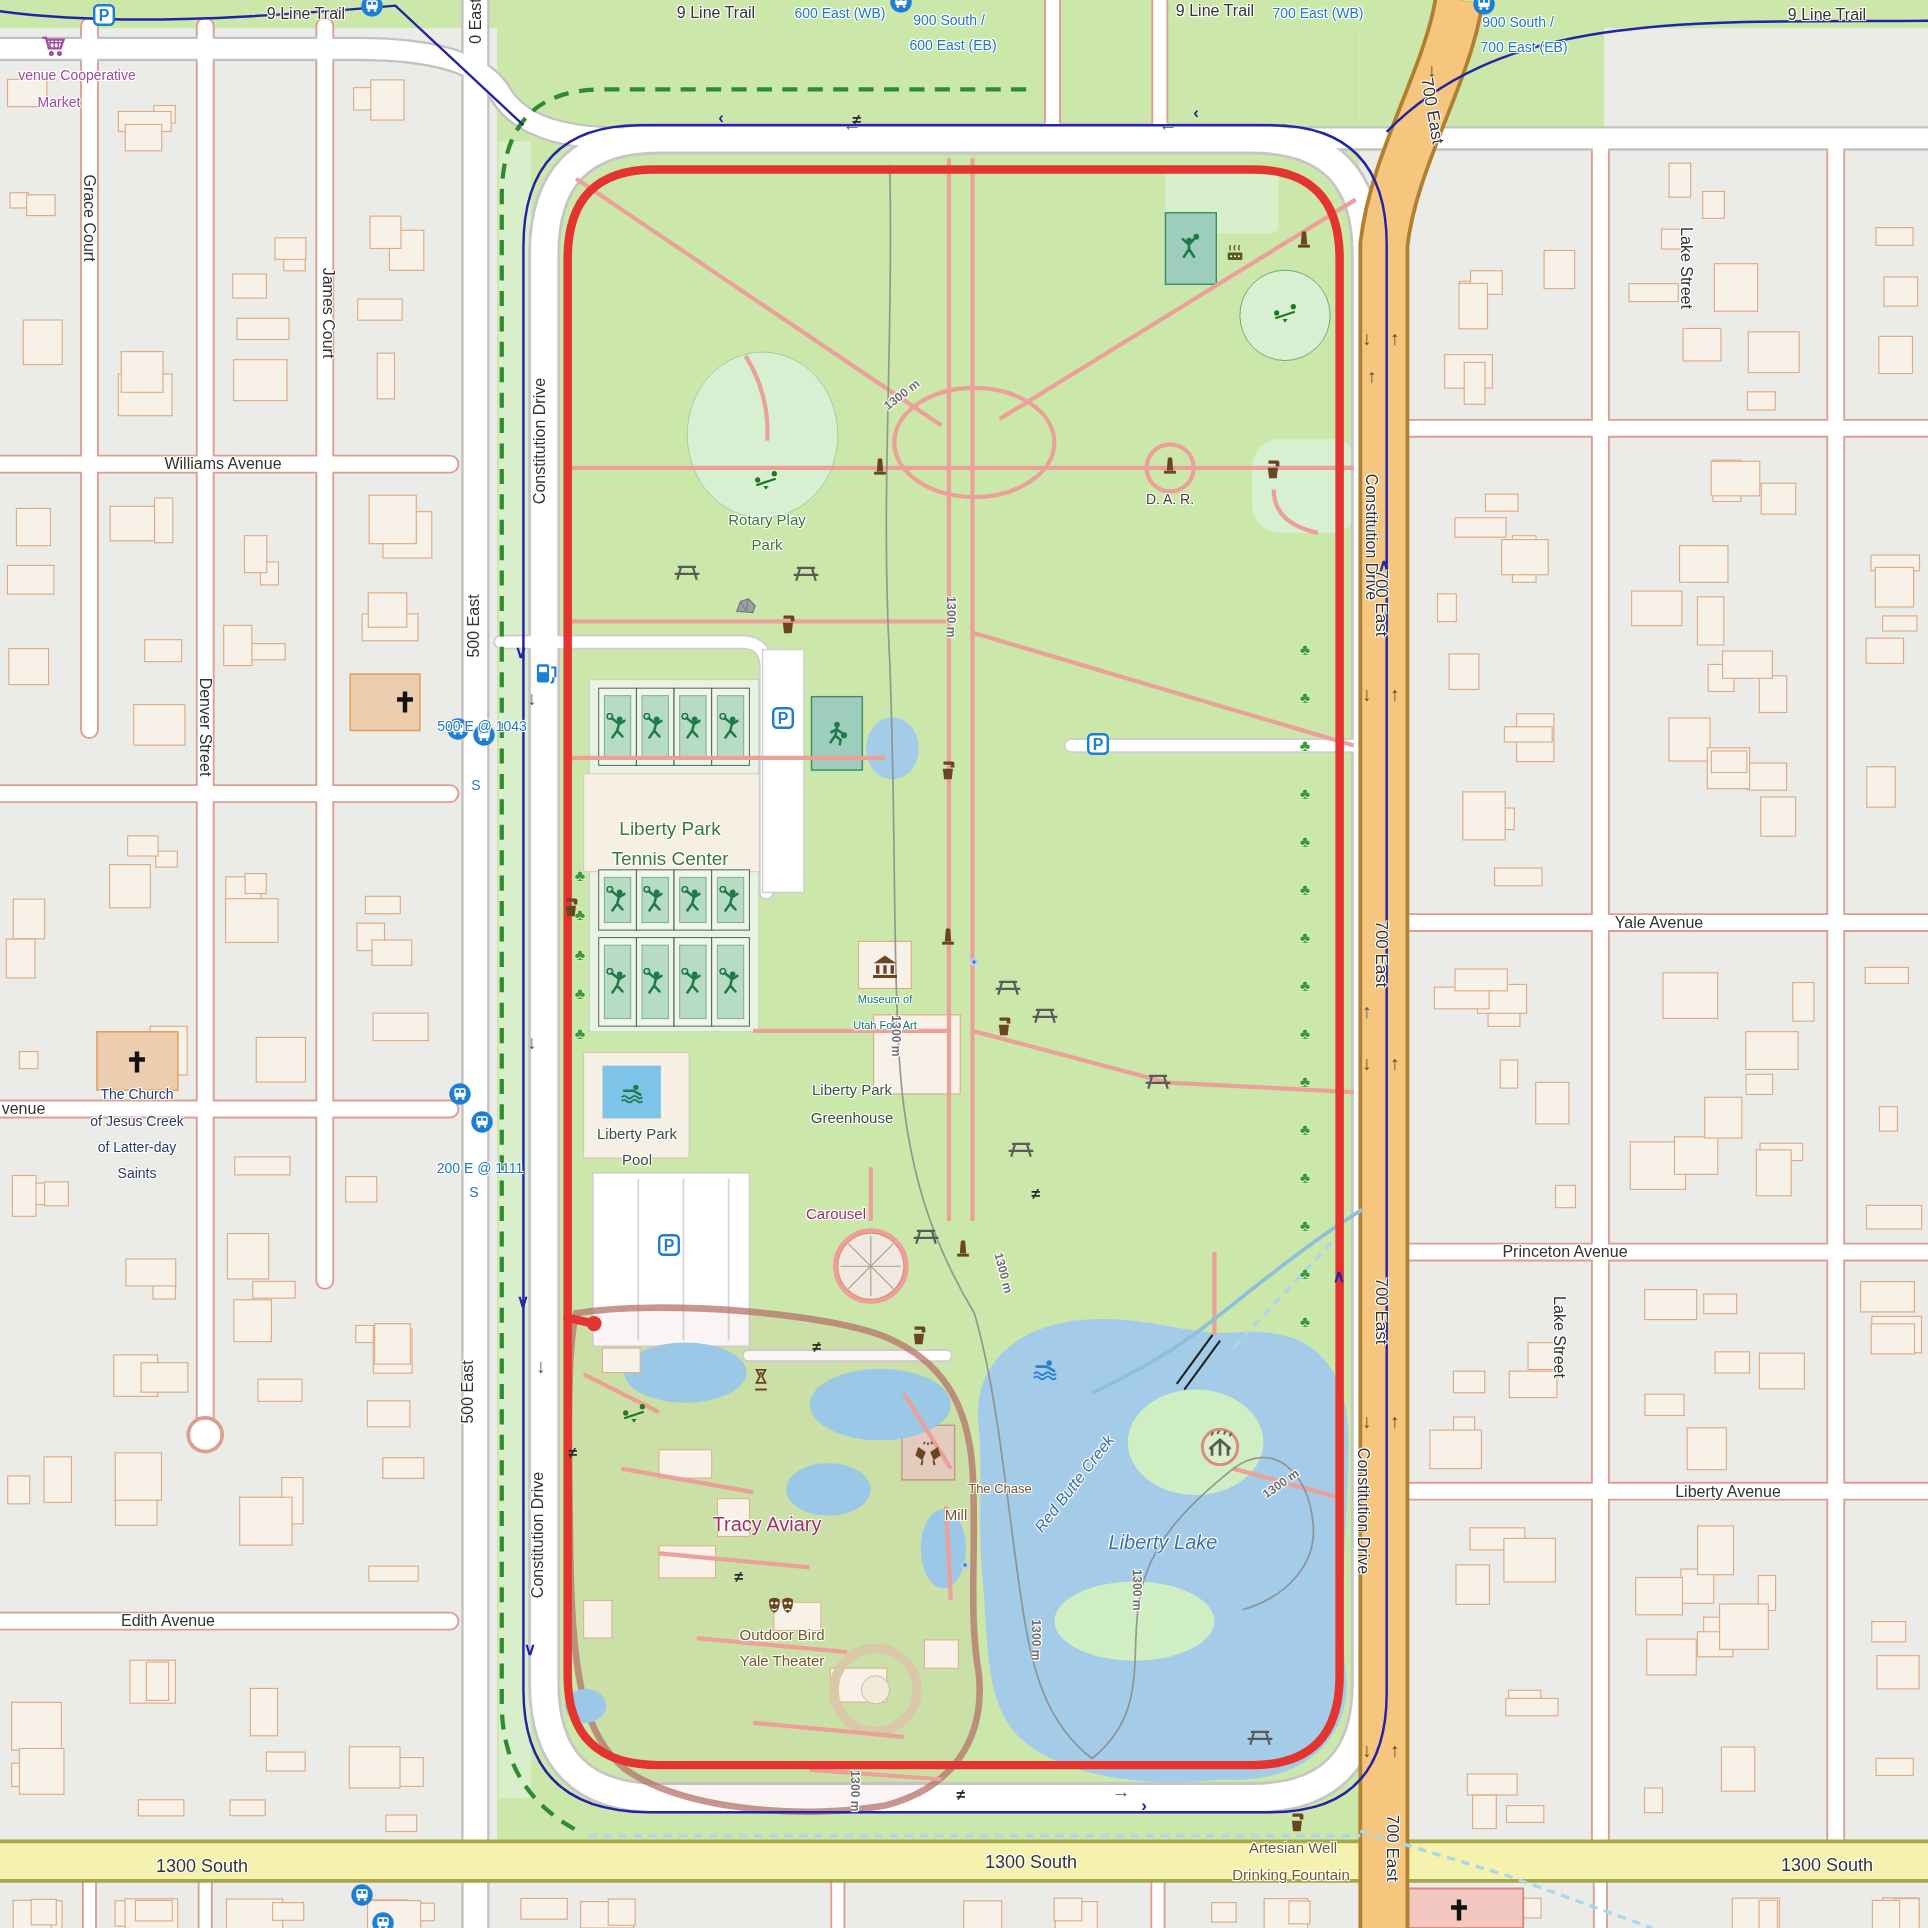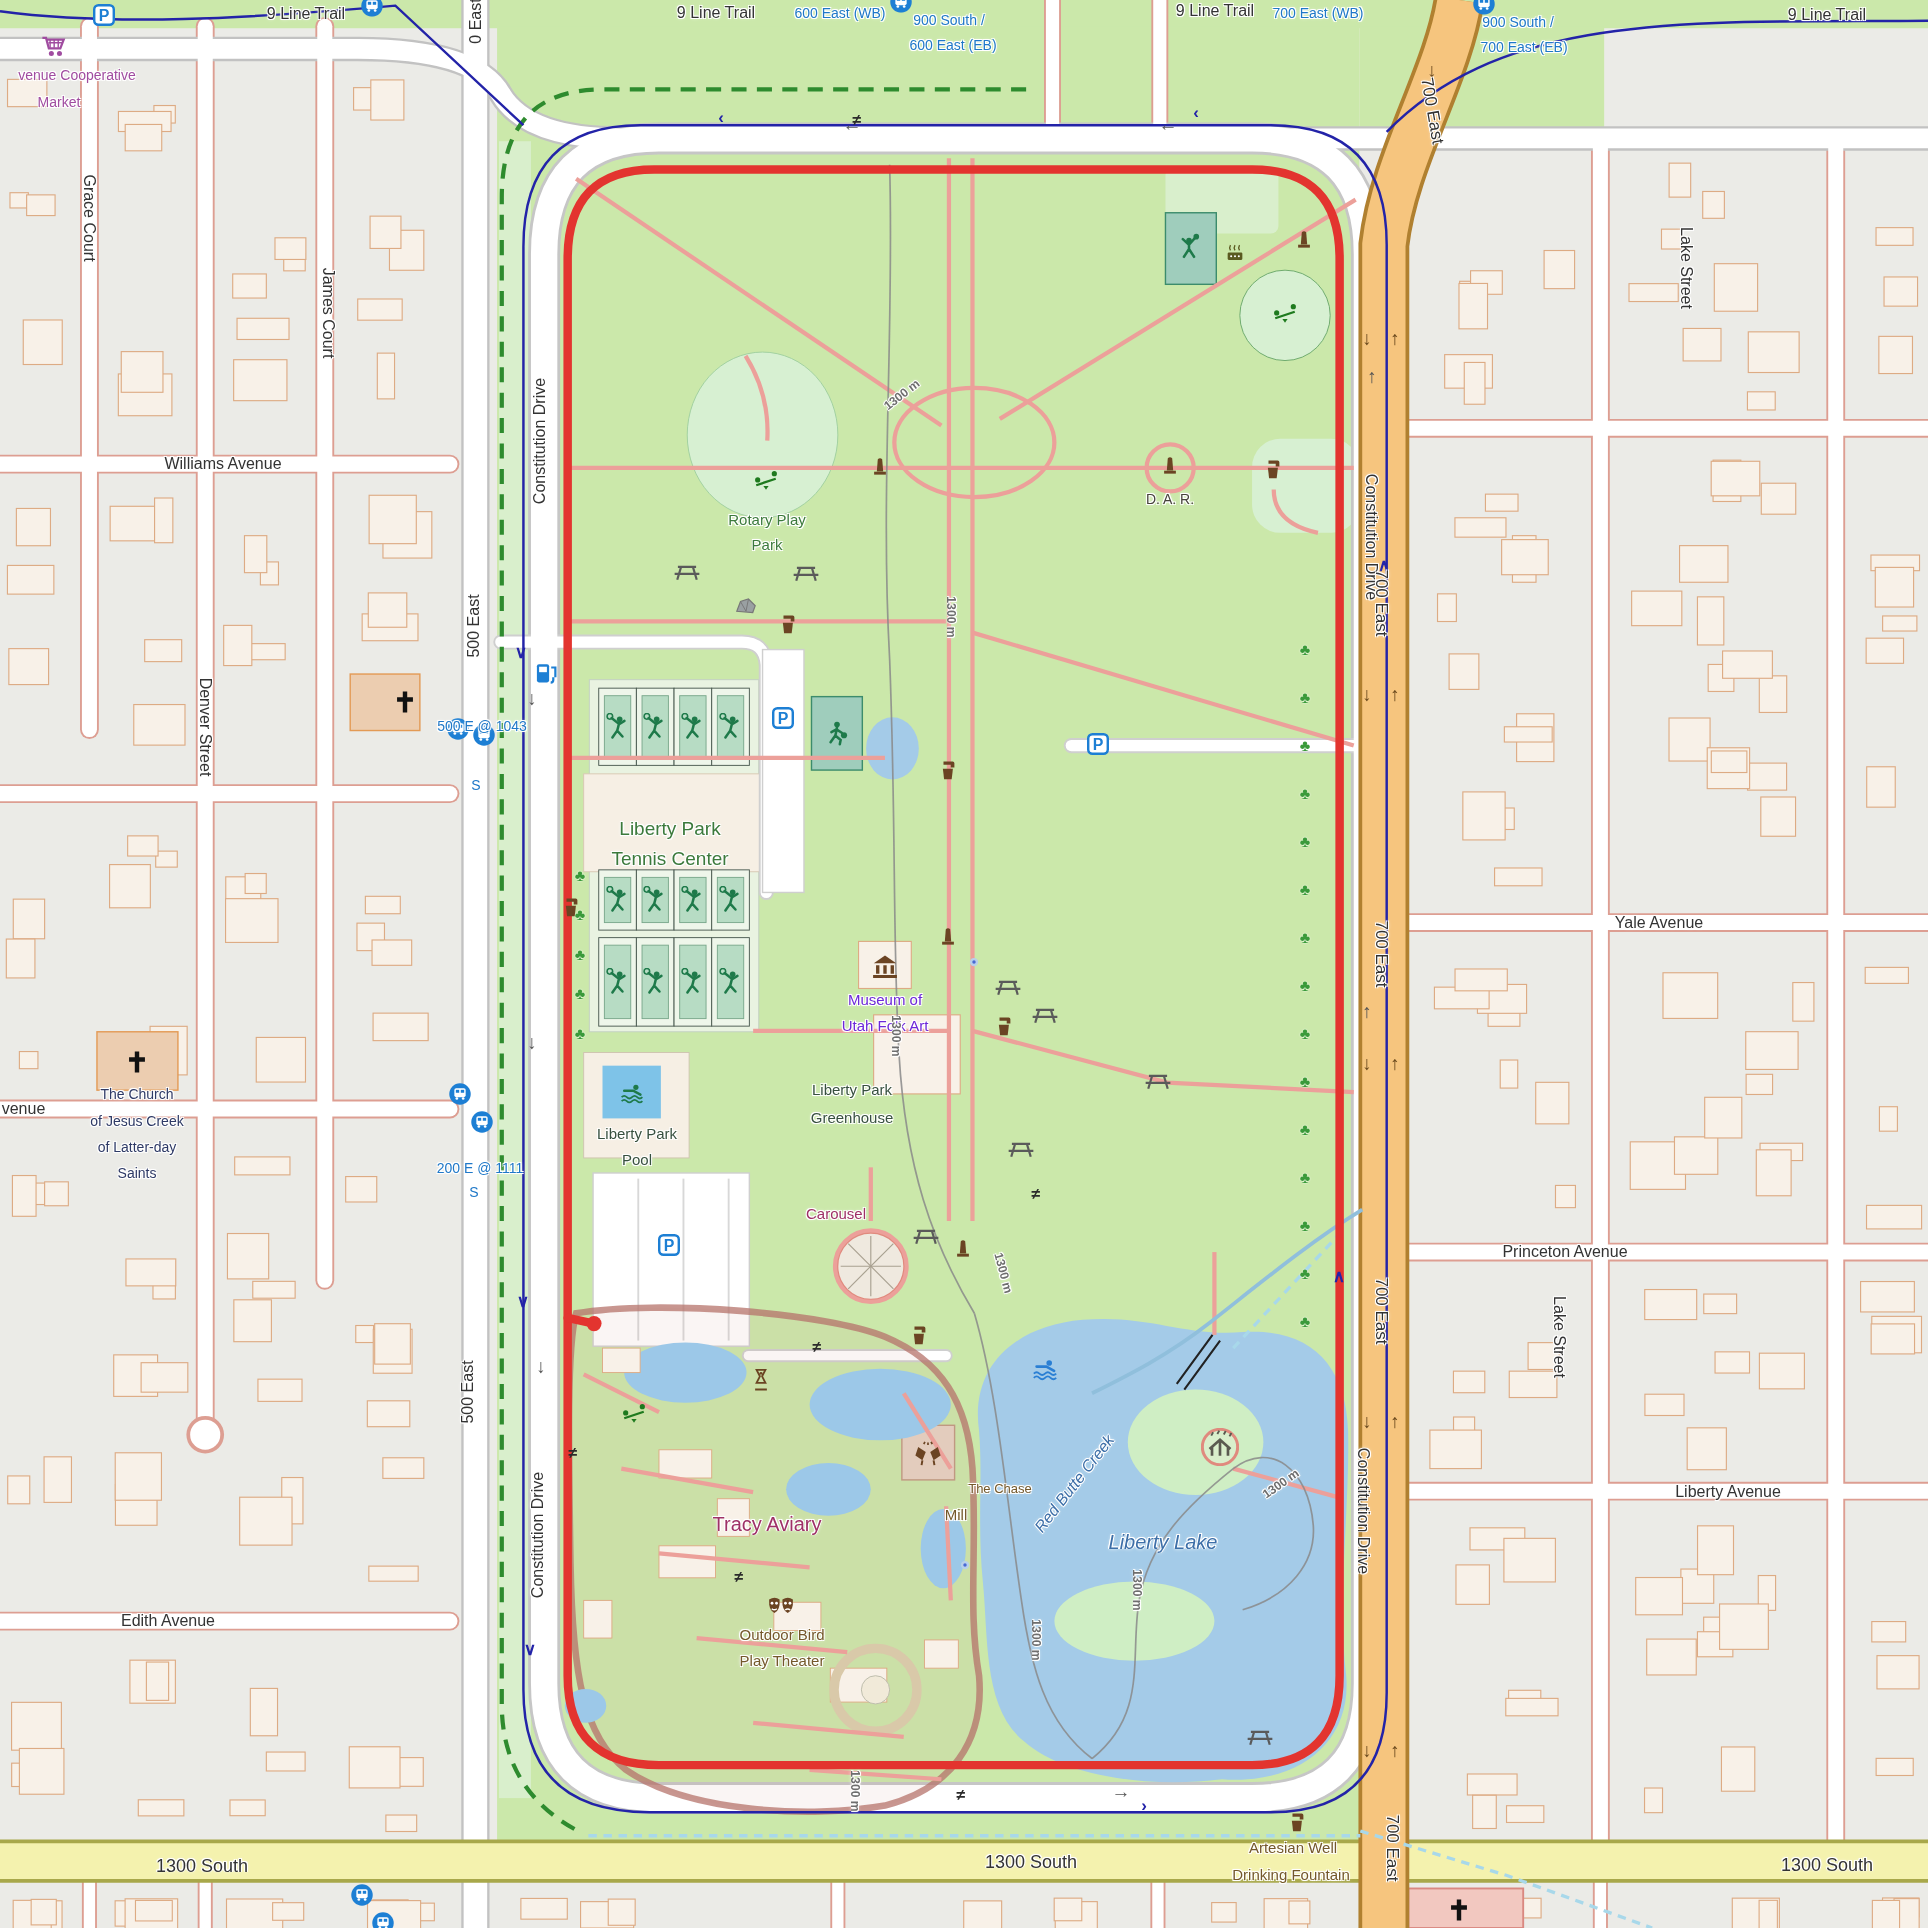--- a/index.html
+++ b/index.html
@@ -6,21 +6,21 @@
   #viewport{position:relative;width:1928px;height:1928px;overflow:hidden;
     font-family:"Liberation Sans",sans-serif;background:#ebebe7;}
   #base{position:absolute;left:0;top:0;}
   #overlay{position:absolute;left:0;top:0;width:1928px;height:1928px;}
   .lbl{position:absolute;white-space:nowrap;transform:translate(-50%,-50%);
     text-shadow:-0.9px -0.9px 0 #fff,0.9px -0.9px 0 #fff,-0.9px 0.9px 0 #fff,0.9px 0.9px 0 #fff,0 0 3.8px #fff;
     line-height:1.05;}
   .street{color:#333;font-size:16px;}
   .transit{color:#1f78c8;font-size:14px;font-weight:400;}
   .park{color:#3c7a3c;font-size:15px;}
-  .poi-dark{color:#6d28d9;font-size:15px;}
+  .poi-dark{color:#0f766e;font-size:11px;}
   .poi-dgreen{color:#37503f;font-size:15px;}
   .poi-maroon{color:#9e3166;font-size:15px;}
   .poi-brown{color:#74582a;font-size:14px;}
   .church{color:#2e3a66;font-size:14px;}
   .shop{color:#a04ca0;font-size:14px;}
   .dar{color:#46423a;font-size:14px;}
   .water-lbl{color:#3d6fa8;font-size:16px;font-style:italic;}
   .dist{color:#6e6e6e;font-size:12.2px;font-weight:bold;}
   .icon{position:absolute;transform:translate(-50%,-50%);}
   .glyph{position:absolute;transform:translate(-50%,-50%);font-weight:bold;}
@@ -856,21 +856,21 @@
       <div class="lbl park" style="left: 670px; top: 859px; font-size: 19px; transform: translate(-50%, -50%) rotate(0deg);">Tennis Center</div>
       <div class="lbl poi-dark" style="left: 885px; top: 1000px; transform: translate(-50%, -50%) rotate(0deg);">Museum of</div>
       <div class="lbl poi-dark" style="left: 885px; top: 1026px; transform: translate(-50%, -50%) rotate(0deg);">Utah Folk Art</div>
       <div class="lbl poi-dgreen" style="left: 852px; top: 1090px; transform: translate(-50%, -50%) rotate(0deg);">Liberty Park</div>
       <div class="lbl poi-dgreen" style="left: 852px; top: 1118px; transform: translate(-50%, -50%) rotate(0deg);">Greenhouse</div>
       <div class="lbl poi-dgreen" style="left: 637px; top: 1134px; transform: translate(-50%, -50%) rotate(0deg);">Liberty Park</div>
       <div class="lbl poi-dgreen" style="left: 637px; top: 1160px; transform: translate(-50%, -50%) rotate(0deg);">Pool</div>
       <div class="lbl poi-maroon" style="left: 836px; top: 1214px; transform: translate(-50%, -50%) rotate(0deg);">Carousel</div>
       <div class="lbl poi-maroon" style="left: 767px; top: 1524px; font-size: 20px; transform: translate(-50%, -50%) rotate(0deg);">Tracy Aviary</div>
       <div class="lbl poi-brown" style="left: 782px; top: 1635px; font-size: 15px; transform: translate(-50%, -50%) rotate(0deg);">Outdoor Bird</div>
-      <div class="lbl poi-brown" style="left: 782px; top: 1661px; font-size: 15px; transform: translate(-50%, -50%) rotate(0deg);">Play Theater</div>
+      <div class="lbl poi-brown" style="left: 782px; top: 1661px; font-size: 15px; transform: translate(-50%, -50%) rotate(0deg);">Yale Theater</div>
       <div class="lbl poi-brown" style="left: 956px; top: 1489px; font-size: 13px; transform: translate(-50%, -50%) rotate(0deg); margin-left: 44px;">The Chase</div>
       <div class="lbl poi-brown" style="left: 956px; top: 1515px; font-size: 15px; transform: translate(-50%, -50%) rotate(0deg);">Mill</div>
       <div class="lbl poi-brown" style="left: 1293px; top: 1848px; font-size: 15px; transform: translate(-50%, -50%) rotate(0deg);">Artesian Well</div>
       <div class="lbl poi-brown" style="left: 1291px; top: 1875px; font-size: 15px; transform: translate(-50%, -50%) rotate(0deg);">Drinking Fountain</div>
       <div class="lbl dar" style="left: 1170px; top: 499px; transform: translate(-50%, -50%) rotate(0deg);">D. A. R.</div>
       <div class="lbl shop" style="left: 77px; top: 75px; transform: translate(-50%, -50%) rotate(0deg);">venue Cooperative</div>
       <div class="lbl shop" style="left: 59px; top: 102px; transform: translate(-50%, -50%) rotate(0deg);">Market</div>
       <div class="lbl church" style="left: 137px; top: 1094px; transform: translate(-50%, -50%) rotate(0deg);">The Church</div>
       <div class="lbl church" style="left: 137px; top: 1121px; transform: translate(-50%, -50%) rotate(0deg);">of Jesus Creek</div>
       <div class="lbl church" style="left: 137px; top: 1147px; transform: translate(-50%, -50%) rotate(0deg);">of Latter-day</div>

